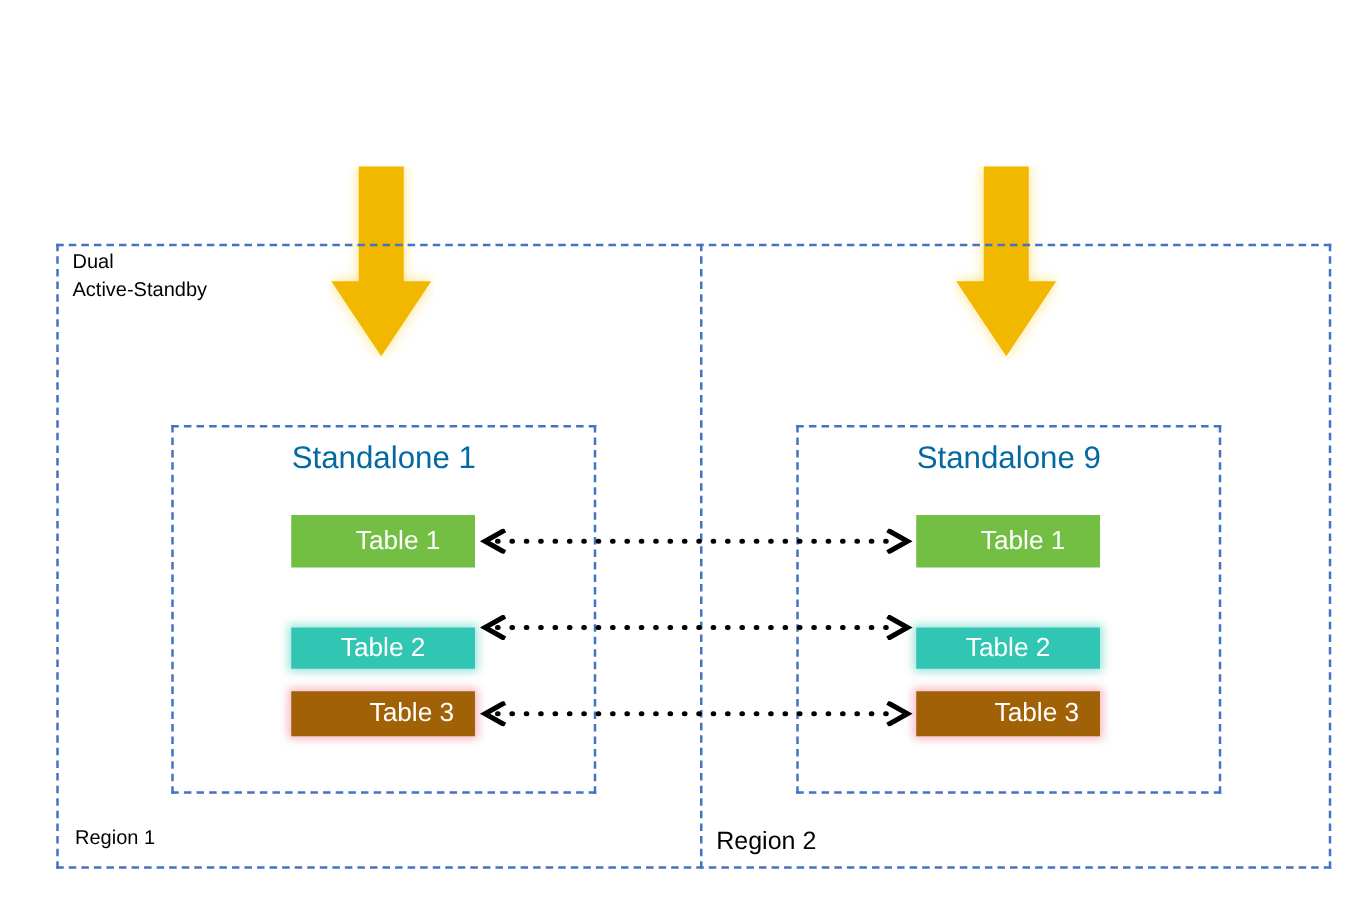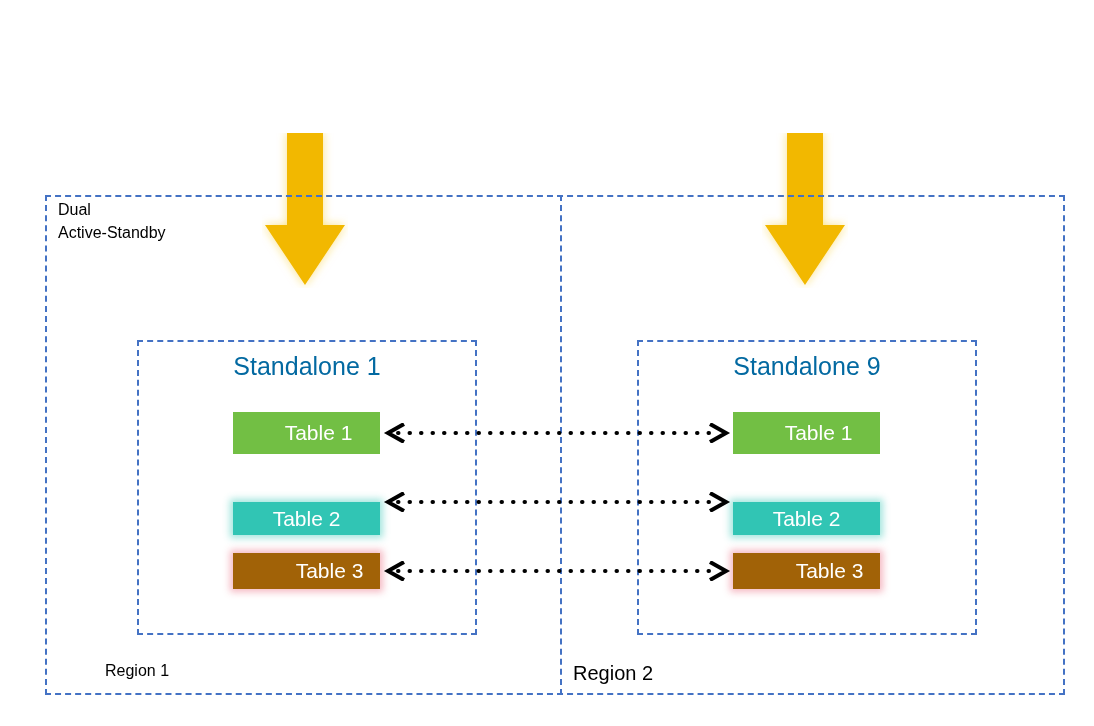--- a/index.html
+++ b/index.html
@@ -69,21 +69,20 @@
     color: #000000;
     white-space: pre-line;
   }
 
   #region1-label {
     position: absolute;
     left: 60px;
     top: 662px;
     font-size: 16px;
     color: #000000;
-    margin-left: 45px;
   }
   #region2-label {
     position: absolute;
     left: 573px;
     top: 662px;
     font-size: 20px;
     color: #000000;
   }
 
   

